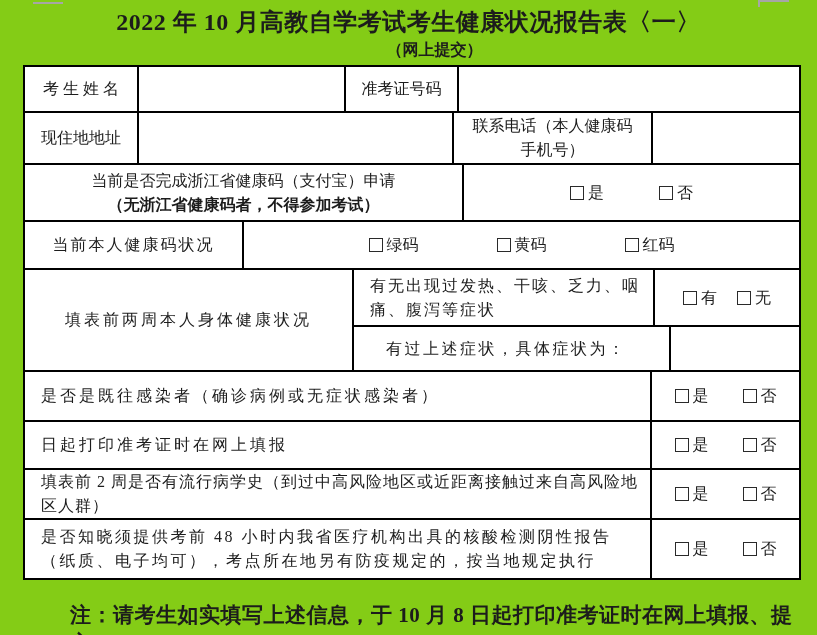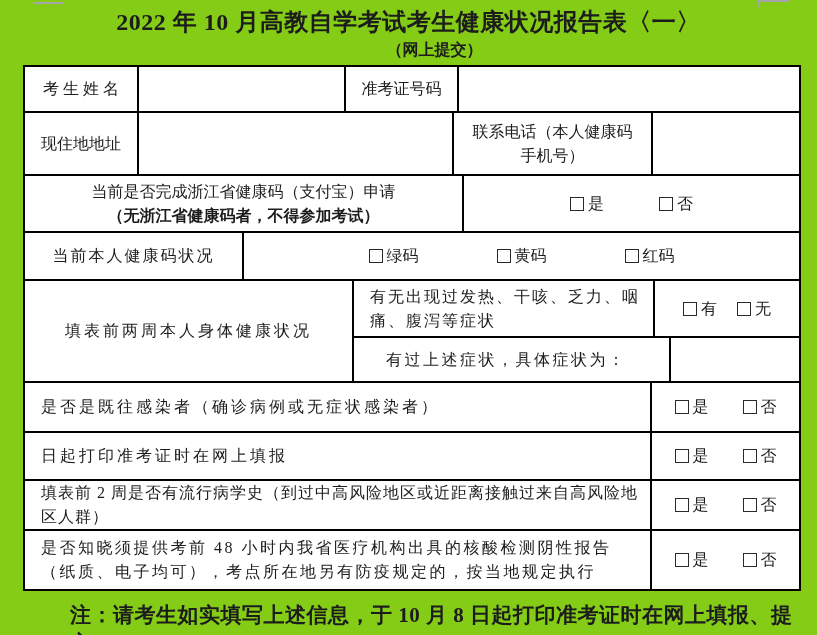--- a/index.html
+++ b/index.html
@@ -26,21 +26,21 @@
   .row { display:flex; border-bottom:2px solid #000; box-sizing:border-box; }
   .row:last-child { border-bottom:none; }
   .cell {
     box-sizing:border-box; border-right:2px solid #000;
     display:flex; align-items:center; justify-content:center;
     padding:2px 8px; font-size:16px; line-height:1.5; text-align:center;
   }
   .cell:last-child { border-right:none; }
   .cell.left { justify-content:flex-start; text-align:left; padding-left:16px; }
   .cell.nopad { padding:0; }
-  .r1 { height:46px; } .r2 { height:63px; } .r3 { height:57px; }
+  .r1 { height:46px; } .r2 { height:52px; } .r3 { height:57px; }
   .r4 { height:48px; } .r5 { height:102px; }
   .r6 { height:50px; } .r7 { height:48px; } .r8 { height:50px; } .r9 { height:58px; }
   .w114 { flex:0 0 114px; } .w207 { flex:0 0 207px; } .w113 { flex:0 0 113px; }
   .w315 { flex:0 0 315px; } .w199 { flex:0 0 199px; }
   .w439 { flex:0 0 439px; } .w219 { flex:0 0 219px; }
   .w329 { flex:0 0 329px; } .w301 { flex:0 0 301px; }
   .w627 { flex:0 0 627px; }
   .grow { flex:1 1 auto; }
   .stack { display:flex; flex-direction:column; }
   .subrow { display:flex; box-sizing:border-box; }

